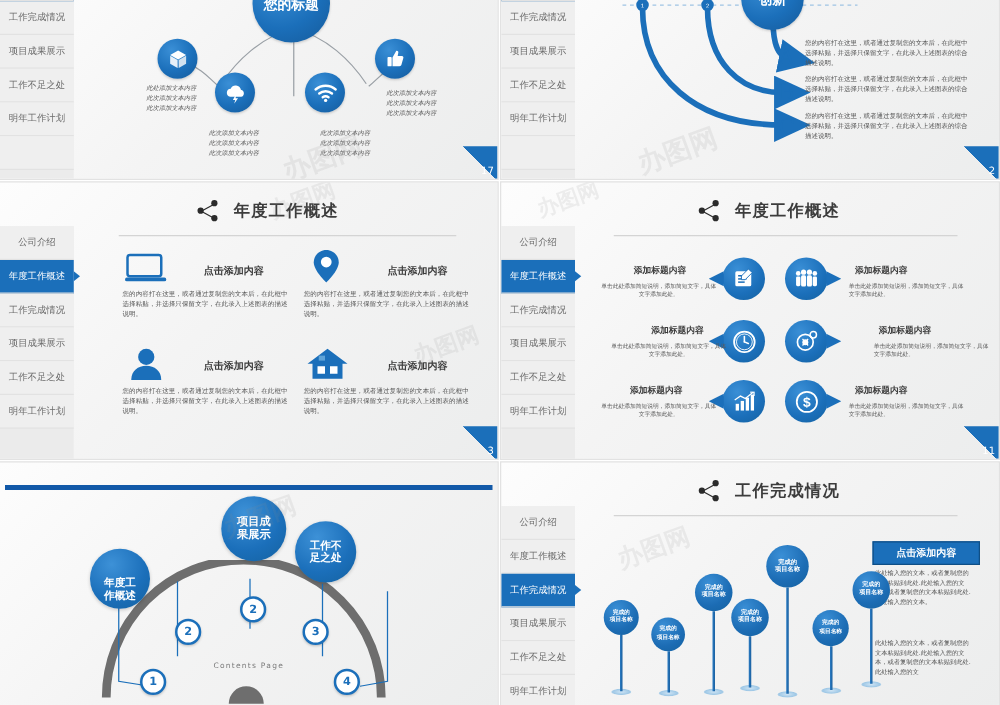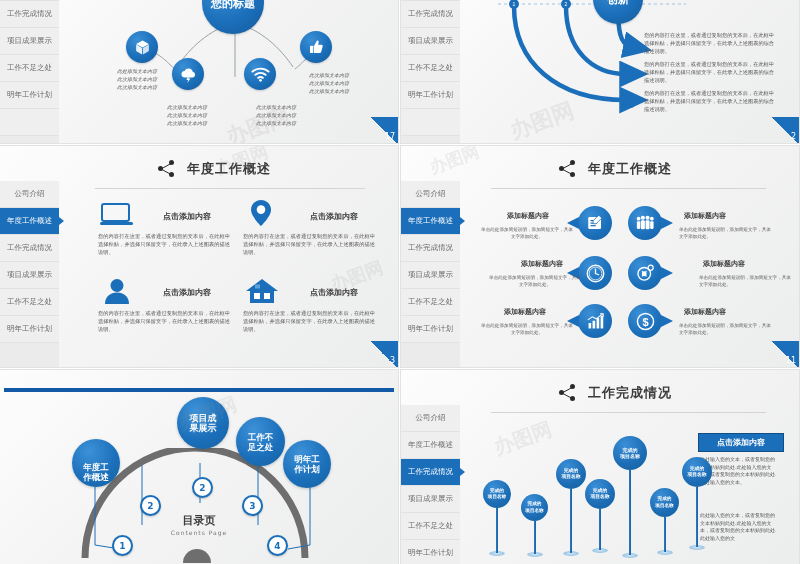--- a/index.html
+++ b/index.html
@@ -425,44 +425,38 @@
       <span style="white-space:pre-line;margin-top:18px;">年度工
 作概述</span>
     </div>
     <div class="cbub" style="left:236px;top:47px;width:49px;height:49px;font-size:8.5px;">
       <span style="white-space:pre-line;">工作不
 足之处</span>
     </div>
     <div class="cbub" style="left:177px;top:27px;width:52px;height:52px;font-size:9px;">
       <span style="white-space:pre-line;">项目成
 果展示</span>
-    </div>
-    <div class="cbub" style="left:283px;top:70px;width:48px;height:48px;font-size:8.5px;">
-      <span style="white-space:pre-line;">明年工
-作计划</span>
     </div>
 
     <div class="cnum" style="left:112px;top:165px;">
       <span>1</span>
       </div>
     <div class="cnum" style="left:140px;top:125px;">
       <span>2</span>
       </div>
     <div class="cnum" style="left:192px;top:107px;">
       <span>2</span>
       </div>
     <div class="cnum" style="left:242px;top:125px;">
       <span>3</span>
       </div>
     <div class="cnum" style="left:267px;top:165px;">
       <span>4</span>
       </div>
 
-    <div style="position:absolute;left:0;right:0;top:143px;text-align:center;
-                font-size:11px;font-weight:bold;color:#3b3b3b;">目录页</div>
     <div style="position:absolute;left:0;right:0;top:159px;text-align:center;
                 font-size:6px;color:#7a7a7a;letter-spacing:1px;">Contents  Page</div>
 
     <div class="wm" style="left:178px;top:30px;font-size:20px;">办图网</div>
   </div>
 
   <div class="slide" style="left:401px;top:370px;width:398px;height:194px;">
     <div class="slide-bg"></div>
 
     <div class="nav" style="top:35px;">

